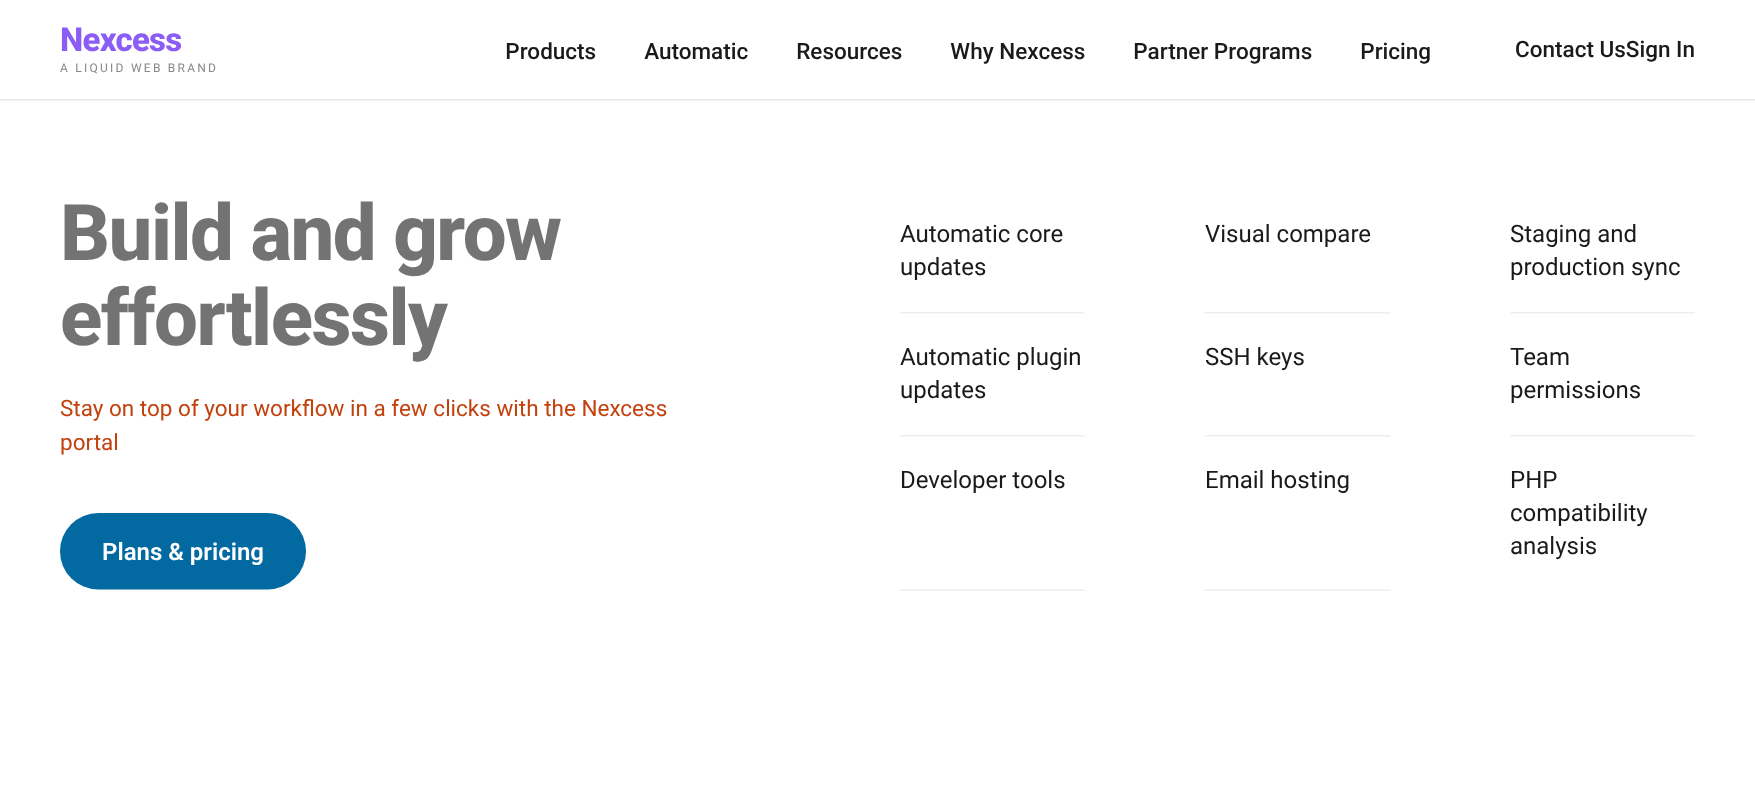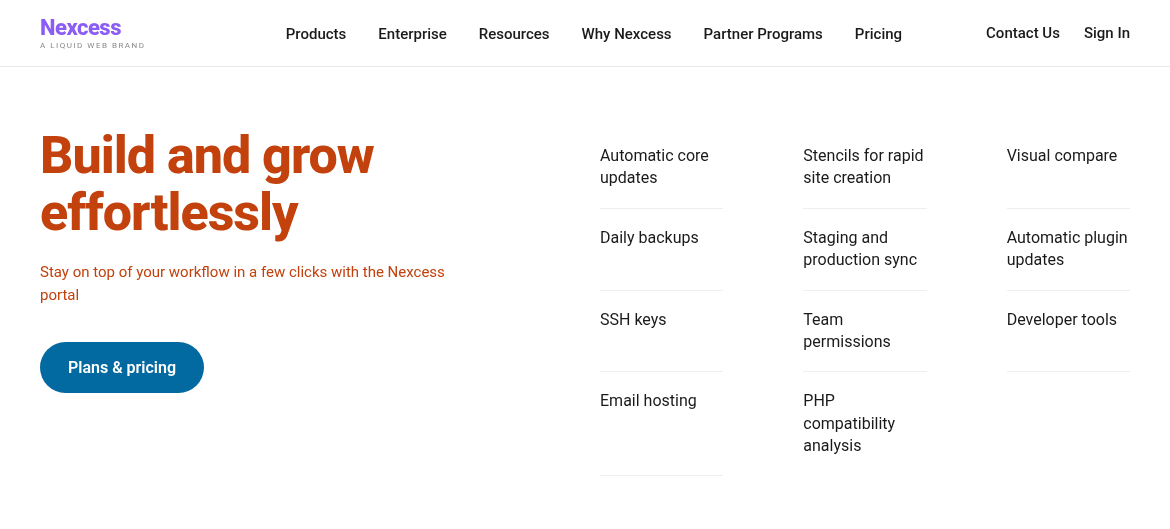--- a/index.html
+++ b/index.html
@@ -60,22 +60,21 @@
     .nav-links li a {
       text-decoration: none;
       color: #1a1a1a;
       font-size: 15px;
       font-weight: 500;
     }
 
     .nav-right {
       display: flex;
       align-items: flex-end;
-      gap: 24px;
-      margin-left: 84px;
+      margin-left: 56px;
     }
 
     .nav-right a {
       text-decoration: none;
       color: #1a1a1a;
       font-size: 15px;
       font-weight: 500;
     }
 
     
@@ -89,21 +88,21 @@
     .hero-section {
       width: 480px;
       flex-shrink: 0;
       padding-right: 40px;
     }
 
     .hero-title {
       font-size: 52px;
       font-weight: 800;
       line-height: 1.1;
-      color: #c2410c;
+      color: #737373;
       margin-bottom: 20px;
       letter-spacing: -1px;
     }
 
     .hero-subtitle {
       font-size: 15px;
       color: #c2410c;
       margin-bottom: 36px;
       font-weight: 400;
       line-height: 1.5;
@@ -153,21 +152,21 @@
   <a class="nav-logo" href="#">
     <span class="nav-logo-name">Nexcess</span>
     <span class="nav-logo-sub">A LIQUID WEB BRAND</span>
   </a>
 
   <ul class="nav-links">
     <li>
       <a href="#">Products</a>
     </li>
     <li>
-      <a href="#">Enterprise</a>
+      <a href="#">Automatic</a>
     </li>
     <li>
       <a href="#">Resources</a>
     </li>
     <li>
       <a href="#">Why Nexcess</a>
     </li>
     <li>
       <a href="#">Partner Programs</a>
     </li>
@@ -186,24 +185,22 @@
 
   <div class="hero-section">
     <h1 class="hero-title">Build and grow effortlessly</h1>
     <p class="hero-subtitle">Stay on top of your workflow in a few clicks with the Nexcess portal</p>
     <a class="cta-button" href="#">Plans &amp; pricing</a>
   </div>
 
   <div class="features-section">
 
     <div class="feature-item">Automatic core updates</div>
-    <div class="feature-item">Stencils for rapid site creation</div>
 
     <div class="feature-item">Visual compare</div>
-    <div class="feature-item">Daily backups</div>
 
     <div class="feature-item">Staging and production sync</div>
     <div class="feature-item">Automatic plugin updates</div>
 
     <div class="feature-item">SSH keys</div>
 
     <div class="feature-item">Team permissions</div>
     <div class="feature-item">Developer tools</div>
 
     <div class="feature-item">Email hosting</div>

